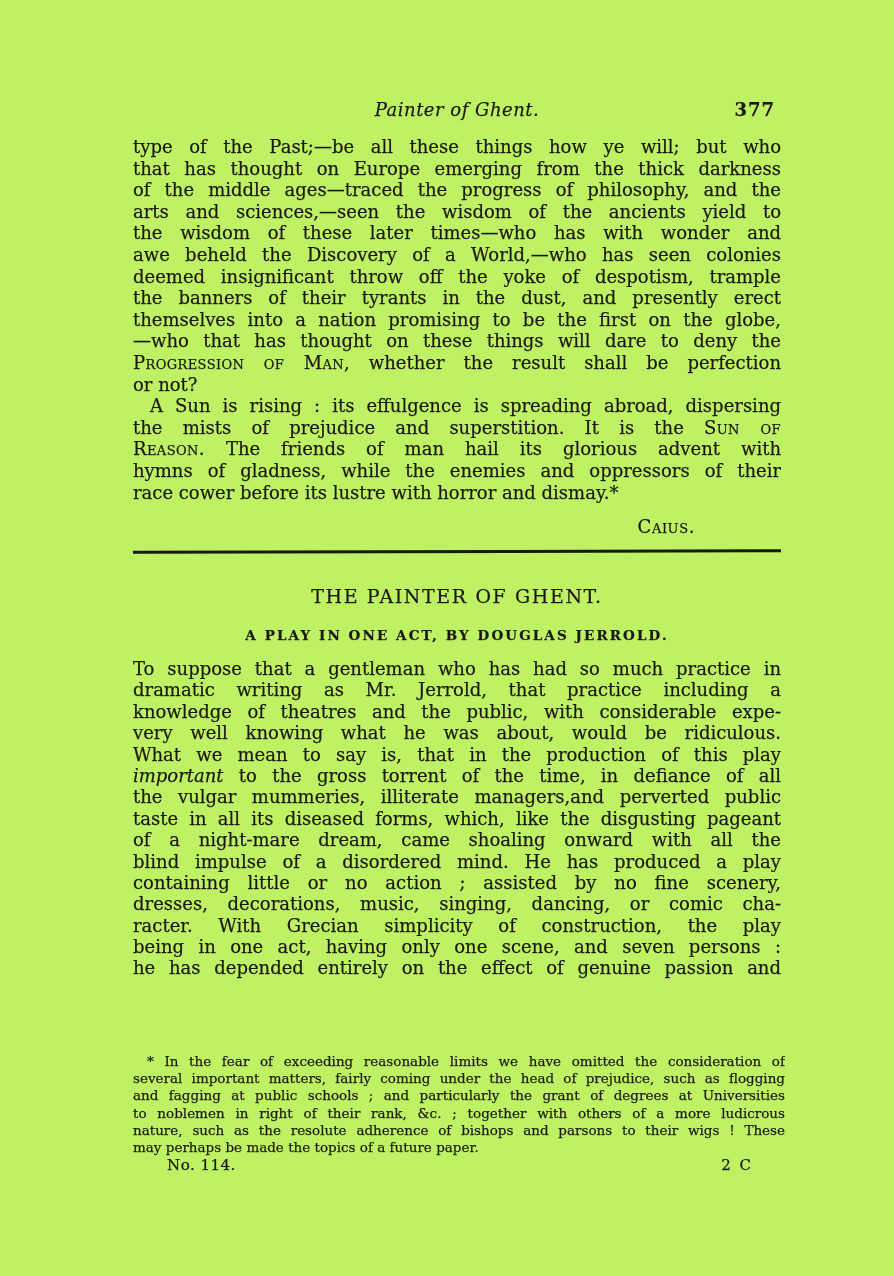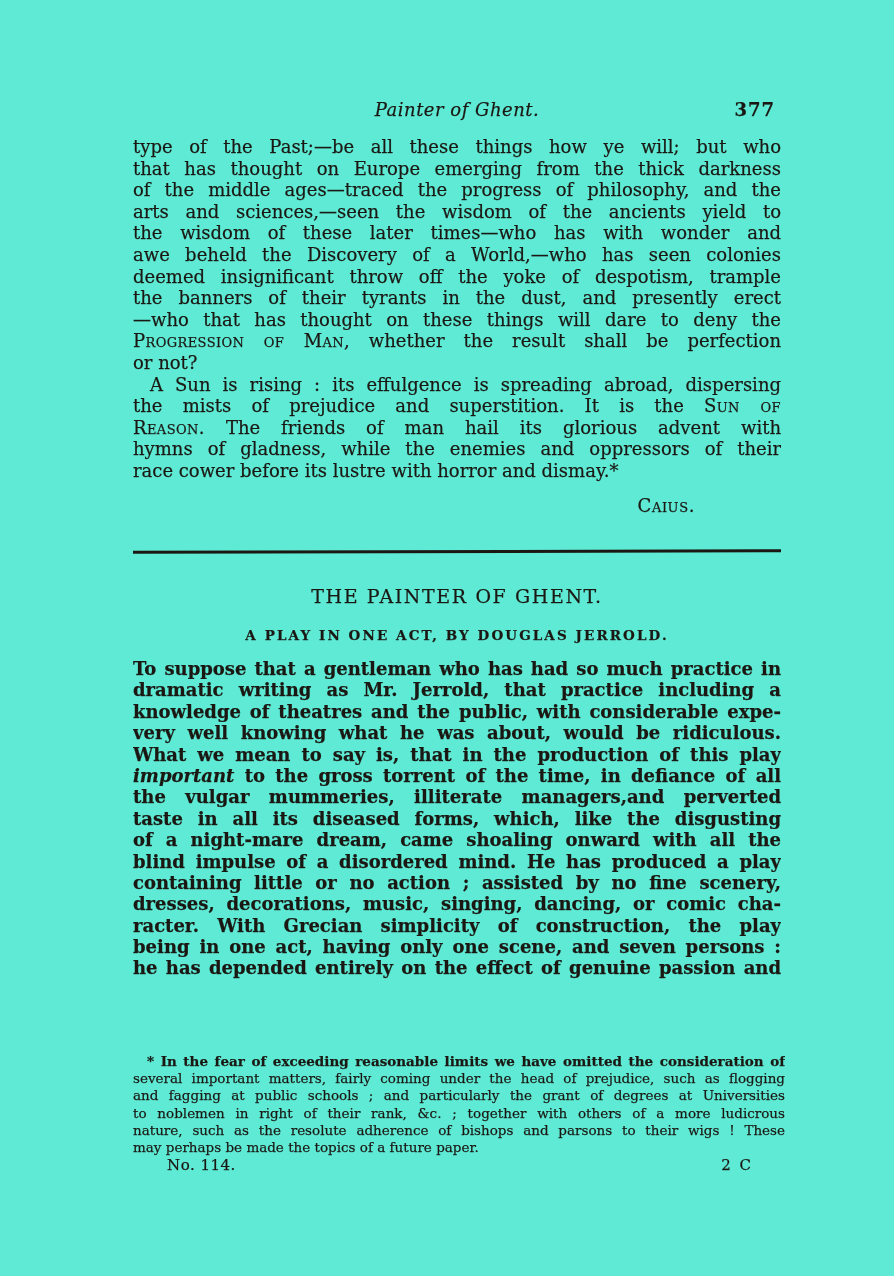--- a/index.html
+++ b/index.html
@@ -1,20 +1,20 @@
 <!DOCTYPE html>
 <html><head>
 <meta charset="utf-8">
 <style>
   html,body{margin:0;padding:0;}
   body{background:#ffffff;}
   .page{
     position:relative;
     width:894px;height:1276px;
-    background:#5eead4;
+    background:#bef264;
     font-family:"DejaVu Serif","Liberation Serif",serif;
     color:#1b1713;
     overflow:hidden;
     -webkit-text-stroke:0.25px rgba(27,23,19,.85);
   }
   .textcol{position:absolute;left:133px;width:648px;}
   
   .header{top:99px;height:24px;font-size:18px;}
   .running-title{width:100%;text-align:center;font-style:italic;letter-spacing:.5px;}
   .page-number{position:absolute;right:6px;top:0;font-style:normal;font-weight:bold;letter-spacing:1px;}
@@ -25,25 +25,25 @@
   .ind{text-indent:17px;}
   .smallcaps{font-variant:small-caps;letter-spacing:.4px;}
   .italic{font-style:italic;}
   
   .closing-article{top:136px;}
   .signature-line{margin-top:13px;text-align:right;padding-right:86px;font-variant:small-caps;letter-spacing:.6px;font-size:18px;}
   .divider-rule{top:550px;height:3px;background:#1b1713;transform:rotate(-0.12deg);}
   .article-title{top:585px;text-align:center;font-size:19px;letter-spacing:1.6px;}
   .article-byline{top:627px;text-align:center;font-size:13.5px;font-weight:bold;letter-spacing:2.1px;}
   .review-body{top:658px;font-size:18px;line-height:21.4px;}
-  .review-body .tline{height:21.4px;font-weight:bold;}
+  .review-body .tline{height:21.4px;}
   
   .footnote{top:1053px;font-size:13.5px;line-height:17.2px;width:652px;}
   .footnote .tline{height:17.2px;}
-  .footnote .ind{text-indent:14px;font-weight:bold;}
+  .footnote .ind{text-indent:14px;}
   
   .footer{top:1156px;height:20px;font-size:15px;}
   .issue-number{position:absolute;left:18px;top:0;letter-spacing:.5px;margin-left:16px;}
   .press-mark{position:absolute;right:28px;top:0;letter-spacing:2px;}
 </style>
 </head>
 <body>
 
 <div class="page">
 
@@ -55,20 +55,21 @@
   <div class="textcol body-text closing-article">
     <div>
         <div class="tline just"><span>type of the Past;—be all these things how ye will; but who</span></div>
         <div class="tline just"><span>that has thought on Europe emerging from the thick darkness</span></div>
         <div class="tline just"><span>of the middle ages—traced the progress of philosophy, and the</span></div>
         <div class="tline just"><span>arts and sciences,—seen the wisdom of the ancients yield to</span></div>
         <div class="tline just"><span>the wisdom of these later times—who has with wonder and</span></div>
         <div class="tline just"><span>awe beheld the Discovery of a World,—who has seen colonies</span></div>
         <div class="tline just"><span>deemed insignificant throw off the yoke of despotism, trample</span></div>
         <div class="tline just"><span>the banners of their tyrants in the dust, and presently erect</span></div>
+        <div class="tline just"><span>themselves into a nation promising to be the first on the globe,</span></div>
         <div class="tline just"><span>—who that has thought on these things will dare to deny the</span></div>
         <div class="tline just"><span class="smallcaps">Progression of Man</span><span>, whether the result shall be perfection</span></div>
         <div class="tline"><span>or not?</span></div>
         <div class="tline just ind"><span>A Sun is rising : its effulgence is spreading abroad, dispersing</span></div>
         <div class="tline just"><span>the mists of prejudice and superstition.  It is the </span><span class="smallcaps">Sun of</span></div>
         <div class="tline just"><span class="smallcaps">Reason.</span><span>  The friends of man hail its glorious advent with</span></div>
         <div class="tline just"><span>hymns of gladness, while the enemies and oppressors of their</span></div>
         <div class="tline"><span>race cower before its lustre with horror and dismay.*</span></div>
       </div>
     <div class="signature-line">Caius.</div>

